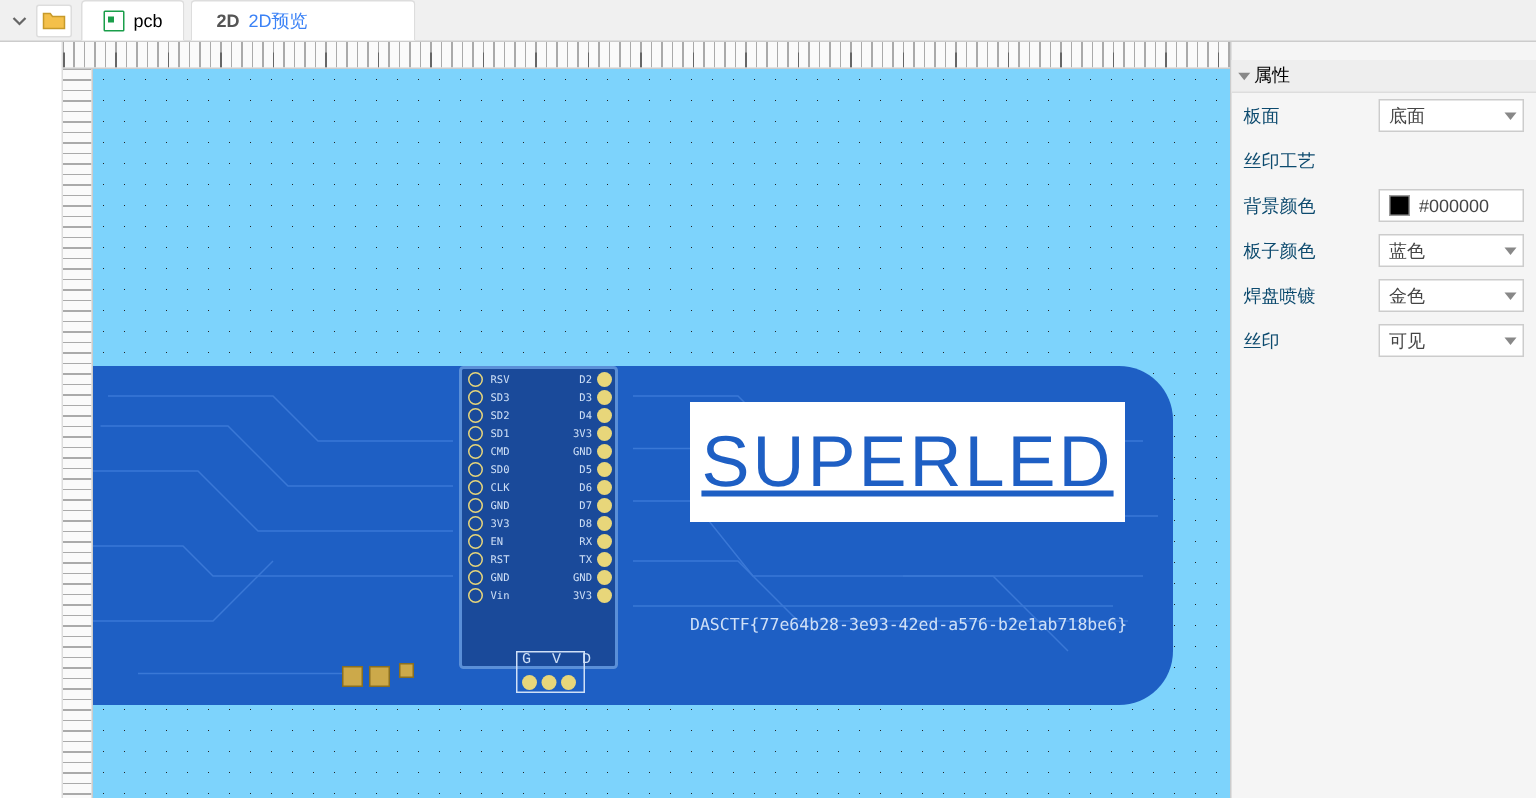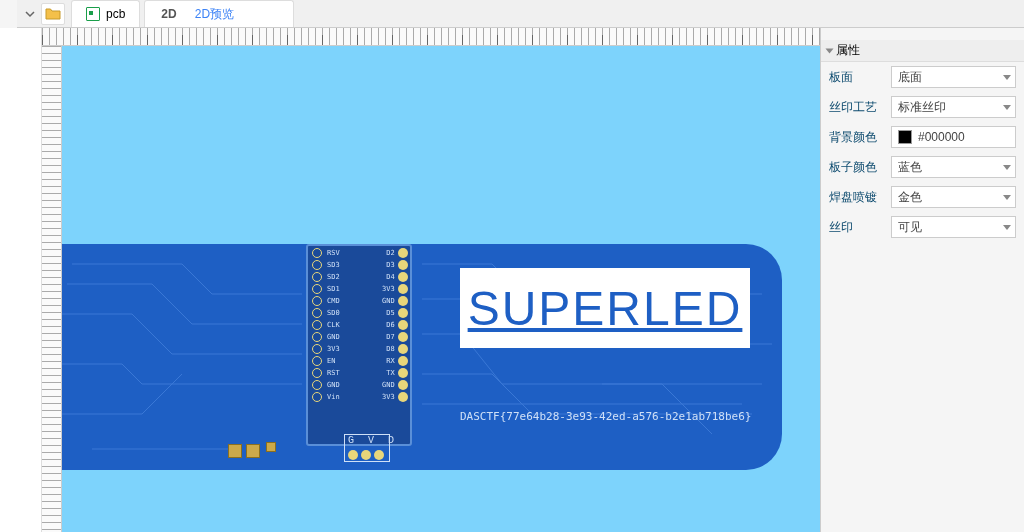--- a/index.html
+++ b/index.html
@@ -5,28 +5,28 @@
     * { box-sizing: border-box; margin: 0; padding: 0; }
     body {
       font-family: "Microsoft YaHei", Arial, sans-serif;
       font-size: 12px;
       background: #f5f5f5;
       width: 1024px; height: 532px; overflow: hidden;
       display: flex; flex-direction: column;
     }
     .topbar {
       height: 28px; background: #f0f0f0; border-bottom: 1px solid #ccc;
-      display: flex; align-items: center; padding: 0 4px; gap: 2px; margin-left: 17px;
+      display: flex; align-items: center; padding: 0 4px; gap: 2px;
     }
     .topbar .chev { width: 18px; height: 18px; display:flex;align-items:center;justify-content:center;color:#666;cursor:pointer;}
     .topbar .folder-btn { width:24px;height:22px;display:flex;align-items:center;justify-content:center;background:#fff;border:1px solid #ddd;border-radius:2px;}
     .topbar .tab1 { display:flex;align-items:center;gap:6px;padding:0 14px;height:27px;background:#fff;border:1px solid #ddd;border-bottom:none;border-radius:3px 3px 0 0;margin-left:4px;}
     .topbar .tab1 .pcb-icon{width:14px;height:14px;border:1.5px solid #1a9e4a;border-radius:1px;position:relative;}
     .topbar .tab1 .pcb-icon::before{content:"";position:absolute;left:2px;top:3px;width:4px;height:4px;background:#1a9e4a;}
-    .topbar .tab-2d{display:flex;align-items:center;gap:18px;padding:0 16px;height:27px;background:#fff;border:1px solid #ddd;border-bottom:none;border-radius:3px 3px 0 0;margin-left:2px;width:150px;}
+    .topbar .tab-2d{display:flex;align-items:center;gap:6px;padding:0 16px;height:27px;background:#fff;border:1px solid #ddd;border-bottom:none;border-radius:3px 3px 0 0;margin-left:2px;width:150px;}
     .topbar .tab-2d .badge{font-weight:bold;color:#555;}
     .topbar .tab-2d .title{color:#3b82f6;}
     .main { flex:1; display:flex; min-height:0;}
     .leftarea { width:42px; background:#fff; border-right:1px solid #ddd;}
     .canvas-wrap{ flex:1; display:flex; flex-direction:column; min-width:0;}
     .hruler{height:18px;background:#fafafa;border-bottom:1px solid #ccc;position:relative;overflow:hidden;}
     .hruler .ticks{position:absolute;left:0;right:0;top:0;bottom:0;background:repeating-linear-gradient(to right,#aaa 0,#aaa 1px,transparent 1px,transparent 7px);}
     .hruler .ticks2{position:absolute;left:0;right:0;bottom:0;height:10px;background:repeating-linear-gradient(to right,#666 0,#666 1px,transparent 1px,transparent 35px);}
     .canvas-row{flex:1;display:flex;min-height:0;}
     .vruler{width:20px;background:#fafafa;border-right:1px solid #ccc;position:relative;overflow:hidden;}
@@ -46,21 +46,21 @@
     .gvd-pads .gp{width:10px;height:10px;background:#e8d67a;border-radius:50%;}
     .superled{position:absolute;left:398px;top:24px;width:290px;height:80px;background:#fff;display:flex;align-items:center;justify-content:center;}
     .superled span{color:#1e5fc4;font-size:48px;font-weight:500;letter-spacing:2px;font-family:Arial,sans-serif;text-decoration:underline;}
     .flagtxt{position:absolute;left:398px;top:166px;color:#cfe0f7;font-family:monospace;font-size:11px;}
     .gold-rect{position:absolute;width:14px;height:14px;background:#cca94a;border:1px solid #8a6f20;}
     .rightpanel{width:204px;background:#f5f5f5;border-left:1px solid #ccc;display:flex;flex-direction:column;}
     .rp-header{height:22px;display:flex;align-items:center;gap:4px;padding:0 6px;border-bottom:1px solid #ddd;background:#eee;margin-top:12px;}
     .rp-header .tri{width:0;height:0;border-left:5px solid #888;border-top:4px solid transparent;border-bottom:4px solid transparent;transform:rotate(90deg);}
     .prop-row{display:flex;align-items:center;height:30px;padding:0 8px;}
     .prop-row .lbl{width:62px;color:#0c4a6e;}
-    .prop-row .val{flex:1;height:22px;background:#fff;border:1px solid #ccc;display:flex;align-items:center;padding:0 6px;color:#444;position:relative;}
+    .prop-row .val{flex:1;height:22px;background:#fff;border:1px solid #ccc;display:flex;align-items:center;padding:0 6px;color:#444;position:relative;margin-left:28px;}
     .prop-row .val.drop::after{content:"";position:absolute;right:4px;top:8px;width:0;height:0;border-left:4px solid transparent;border-right:4px solid transparent;border-top:5px solid #888;}
     .cswatch{width:14px;height:14px;background:#000;border:1px solid #999;margin-right:6px;}
     
     .board-traces{position:absolute;inset:0;pointer-events:none;}
     .board-traces svg{width:100%;height:100%;}
   </style>
 </head>
 <body>
 
 <div class="topbar">
@@ -211,23 +211,20 @@
       <span>属性</span>
     </div>
     <div class="prop-row">
       <span class="lbl">板面</span>
       <div class="val drop">
           <span>底面</span>
         </div>
     </div>
     <div class="prop-row">
       <span class="lbl">丝印工艺</span>
-      <div class="val drop">
-          <span>标准丝印</span>
-        </div>
     </div>
     <div class="prop-row">
       <span class="lbl">背景颜色</span>
       <div class="val">
           <span class="cswatch"></span>
           <span>#000000</span>
         </div>
     </div>
     <div class="prop-row">
       <span class="lbl">板子颜色</span>

